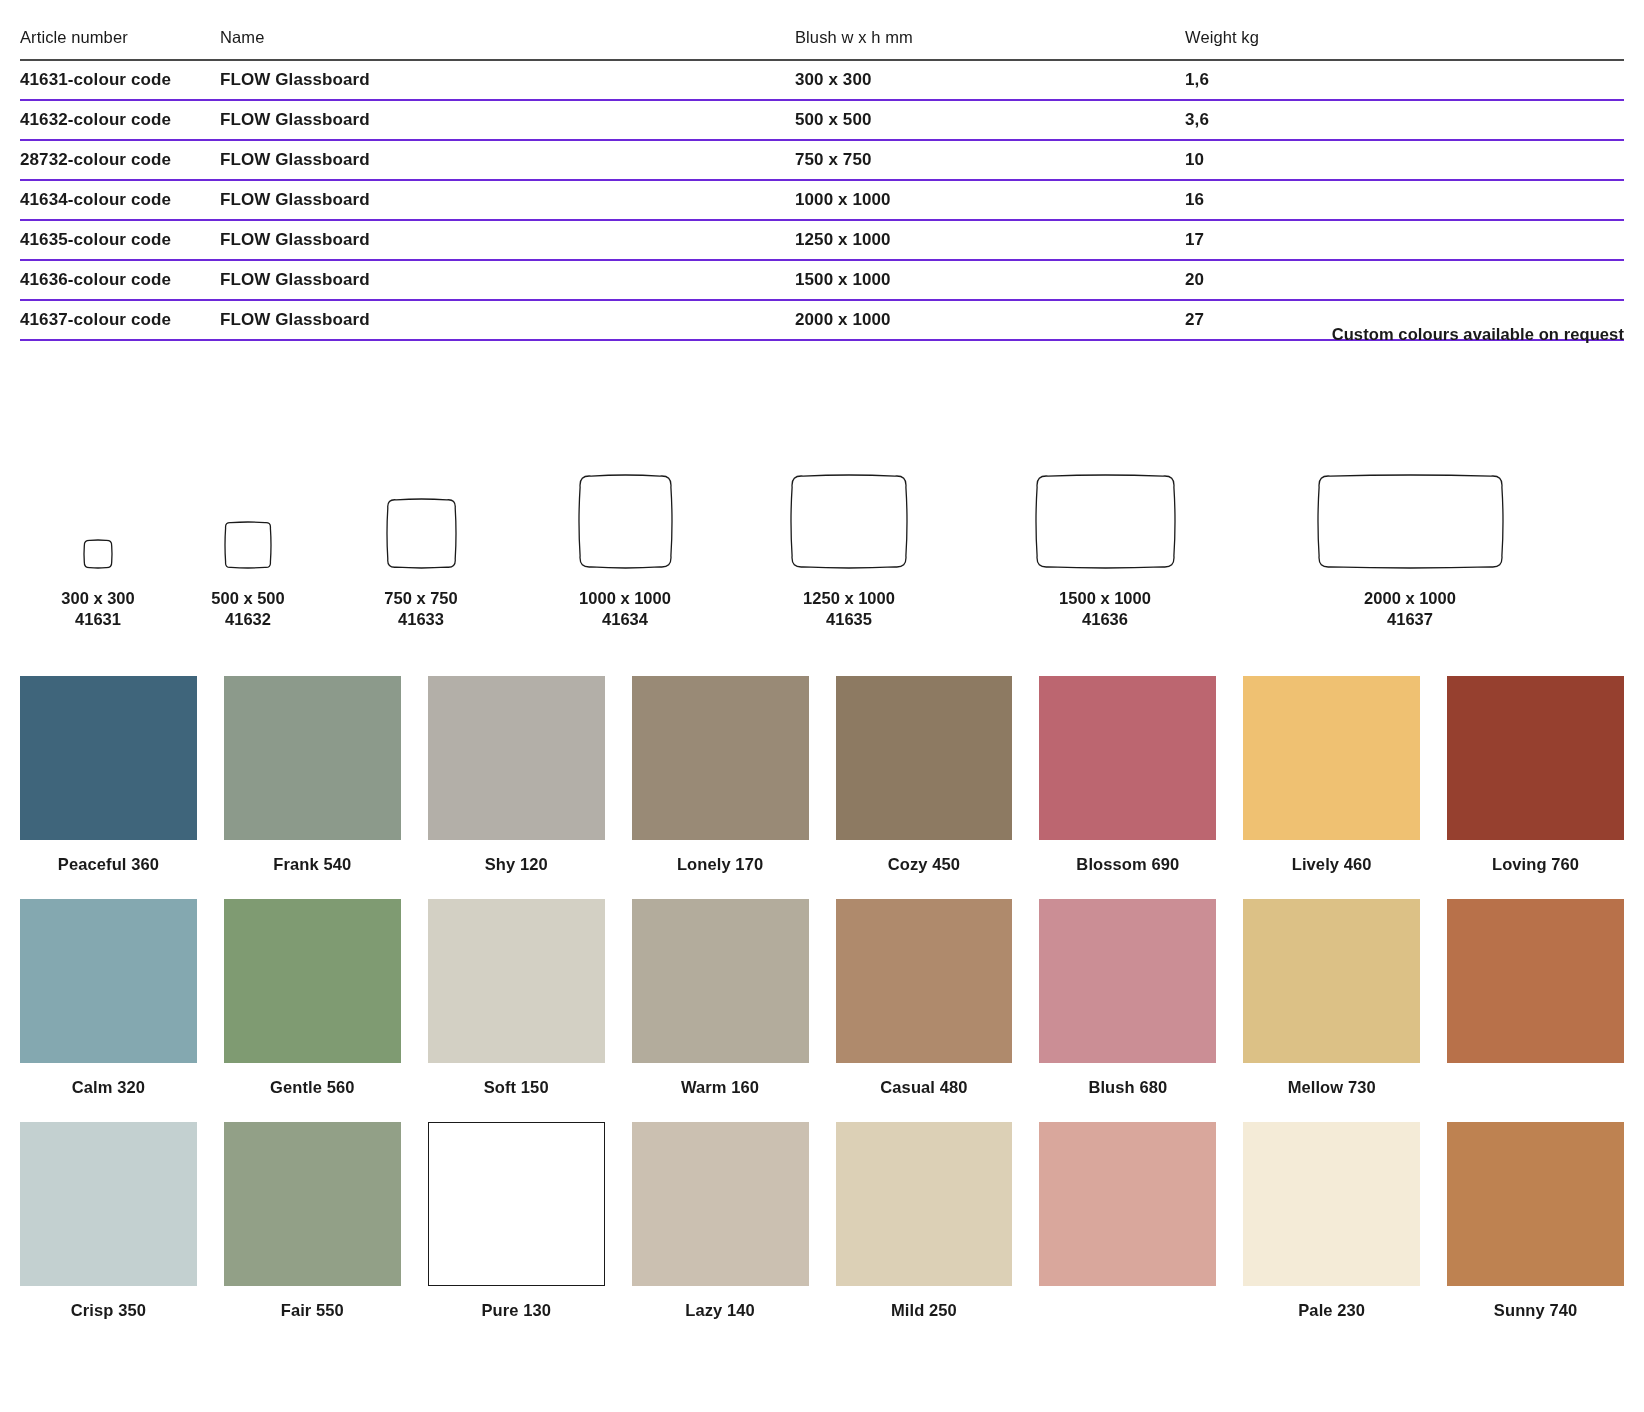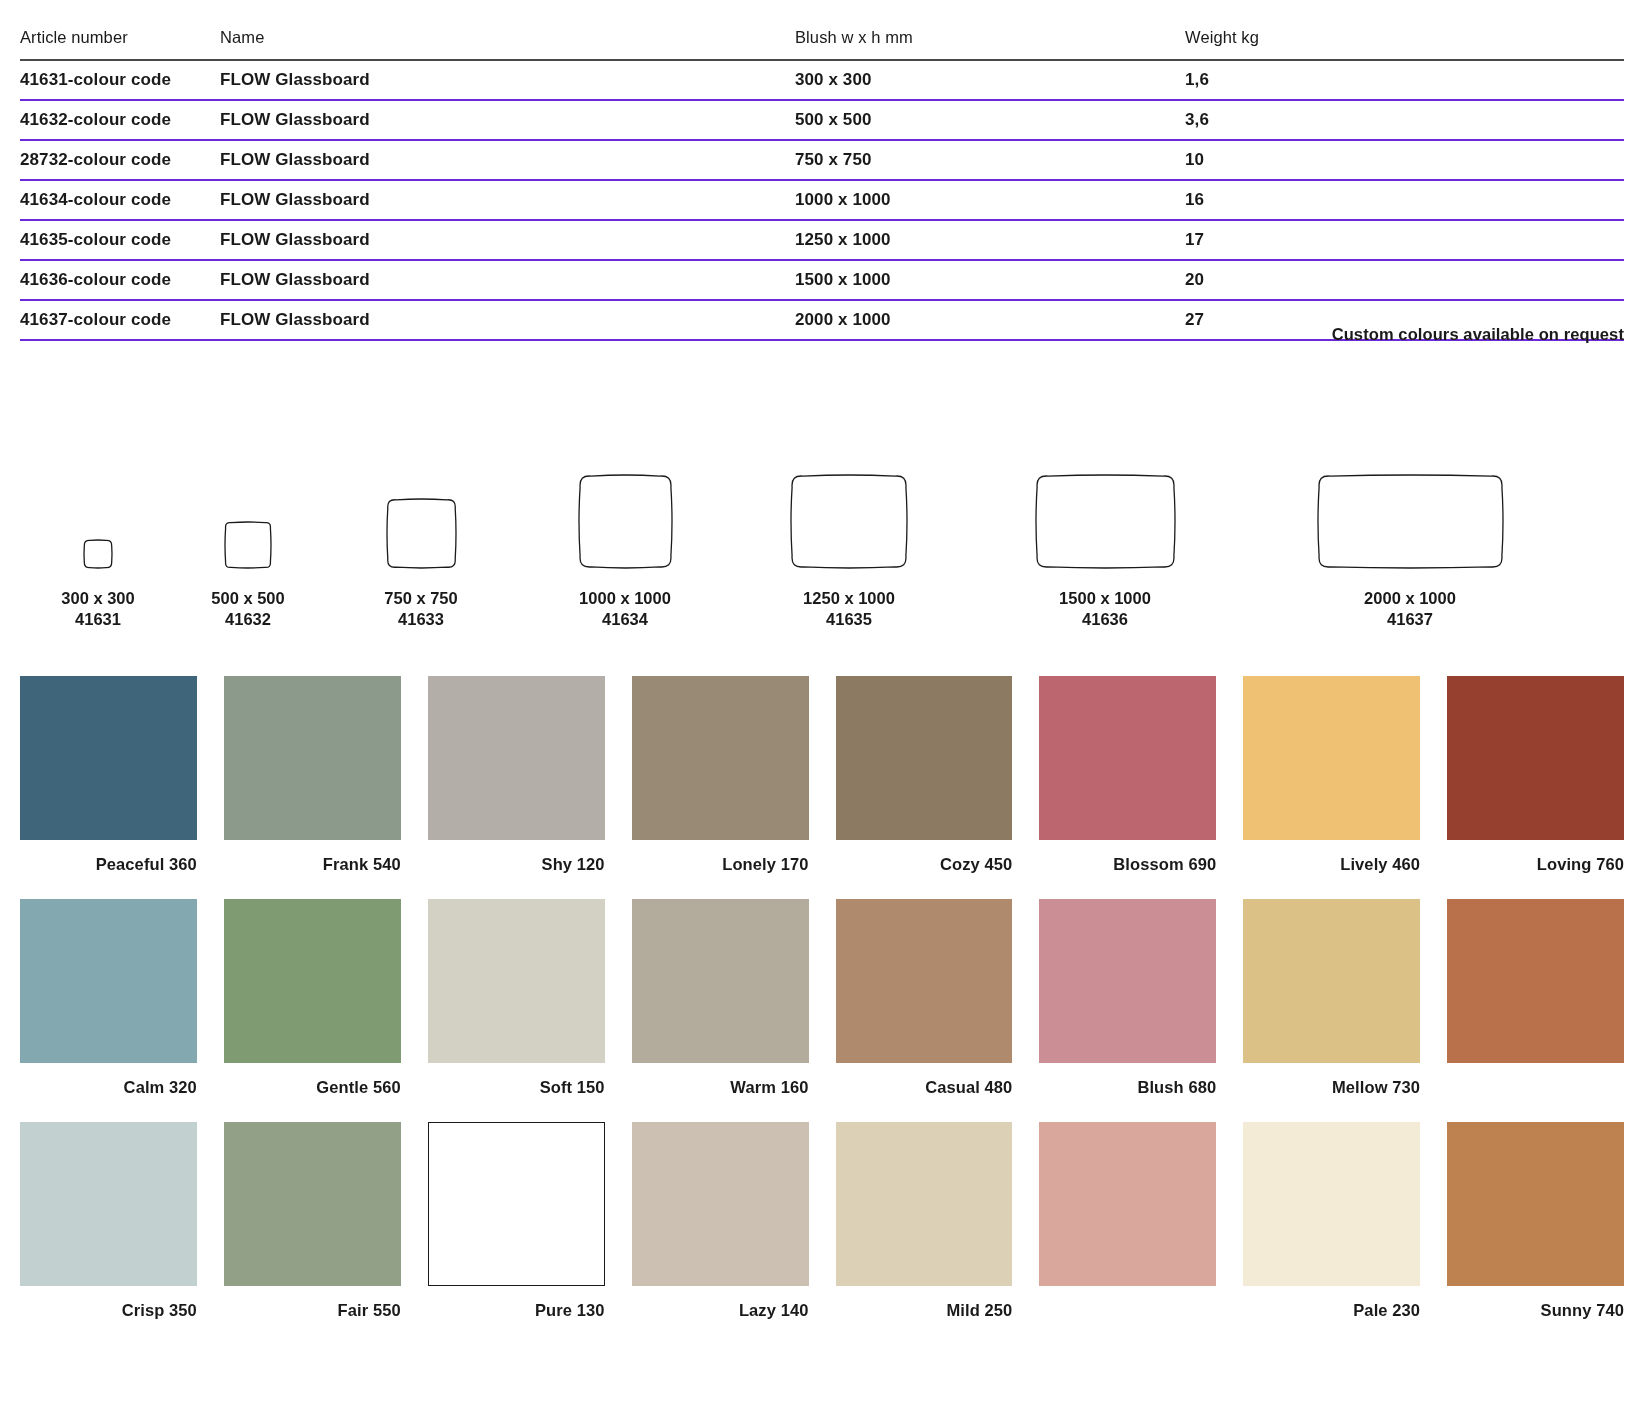--- a/index.html
+++ b/index.html
@@ -98,21 +98,21 @@
     top: 676px;
     width: 1604px;
     display: grid;
     grid-template-columns: repeat(8, 1fr);
     column-gap: 27px;
     row-gap: 0;
   }
   .swatch-cell {
     display: flex;
     flex-direction: column;
-    align-items: flex-end;
+    align-items: center;
   }
   .swatch-chip {
     width: 100%;
     height: 164px;
   }
   .swatch-chip.bordered {
     border: 1.5px solid #1a1a1a;
   }
   .swatch-label {
     text-align: center;

